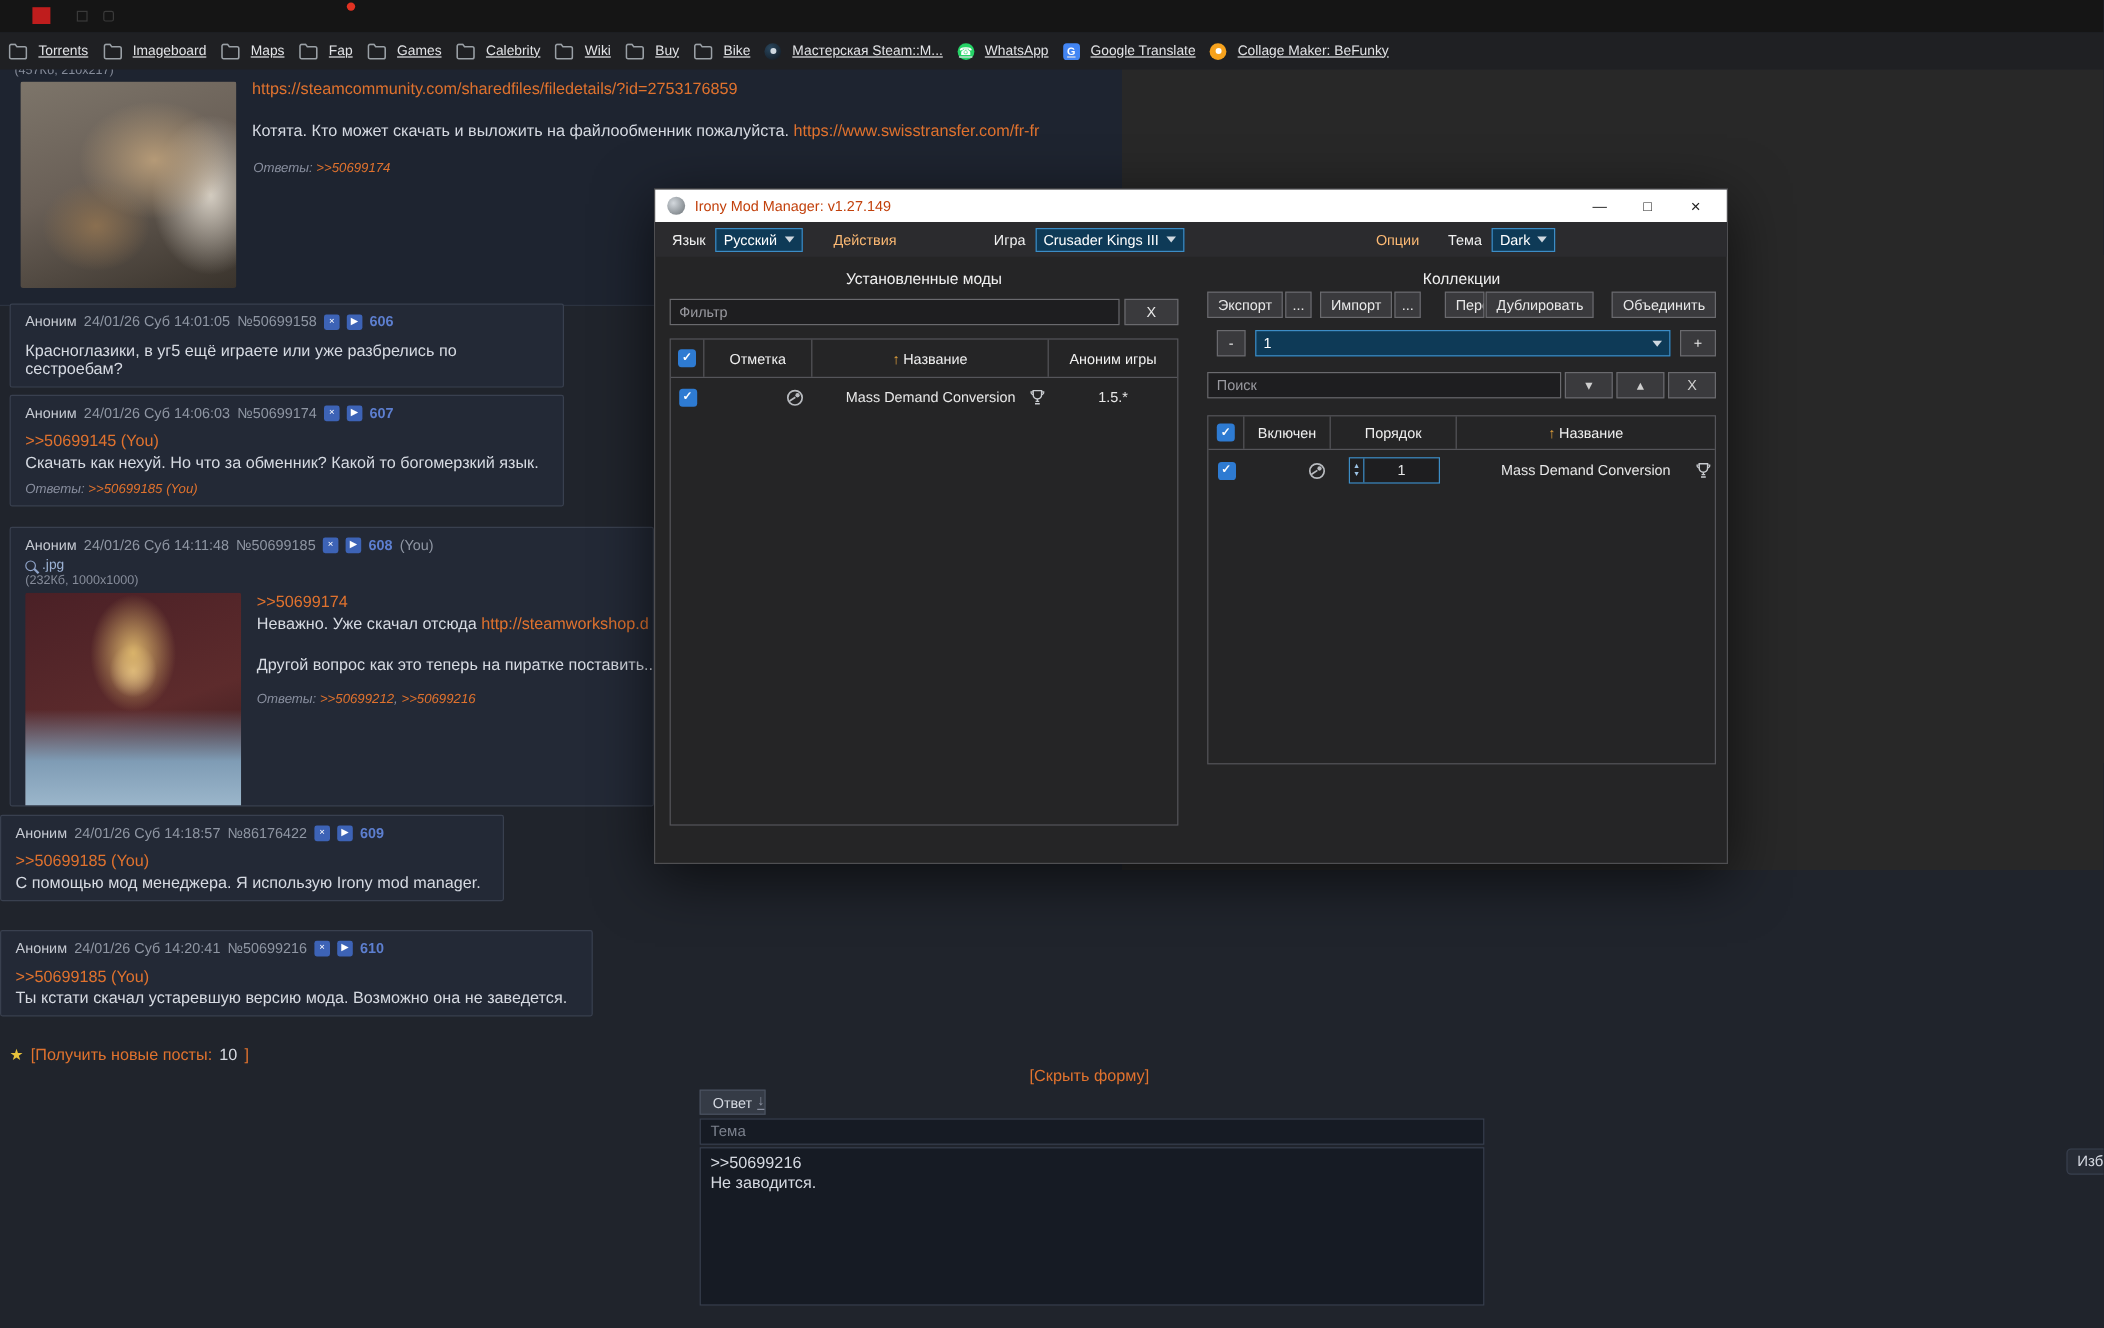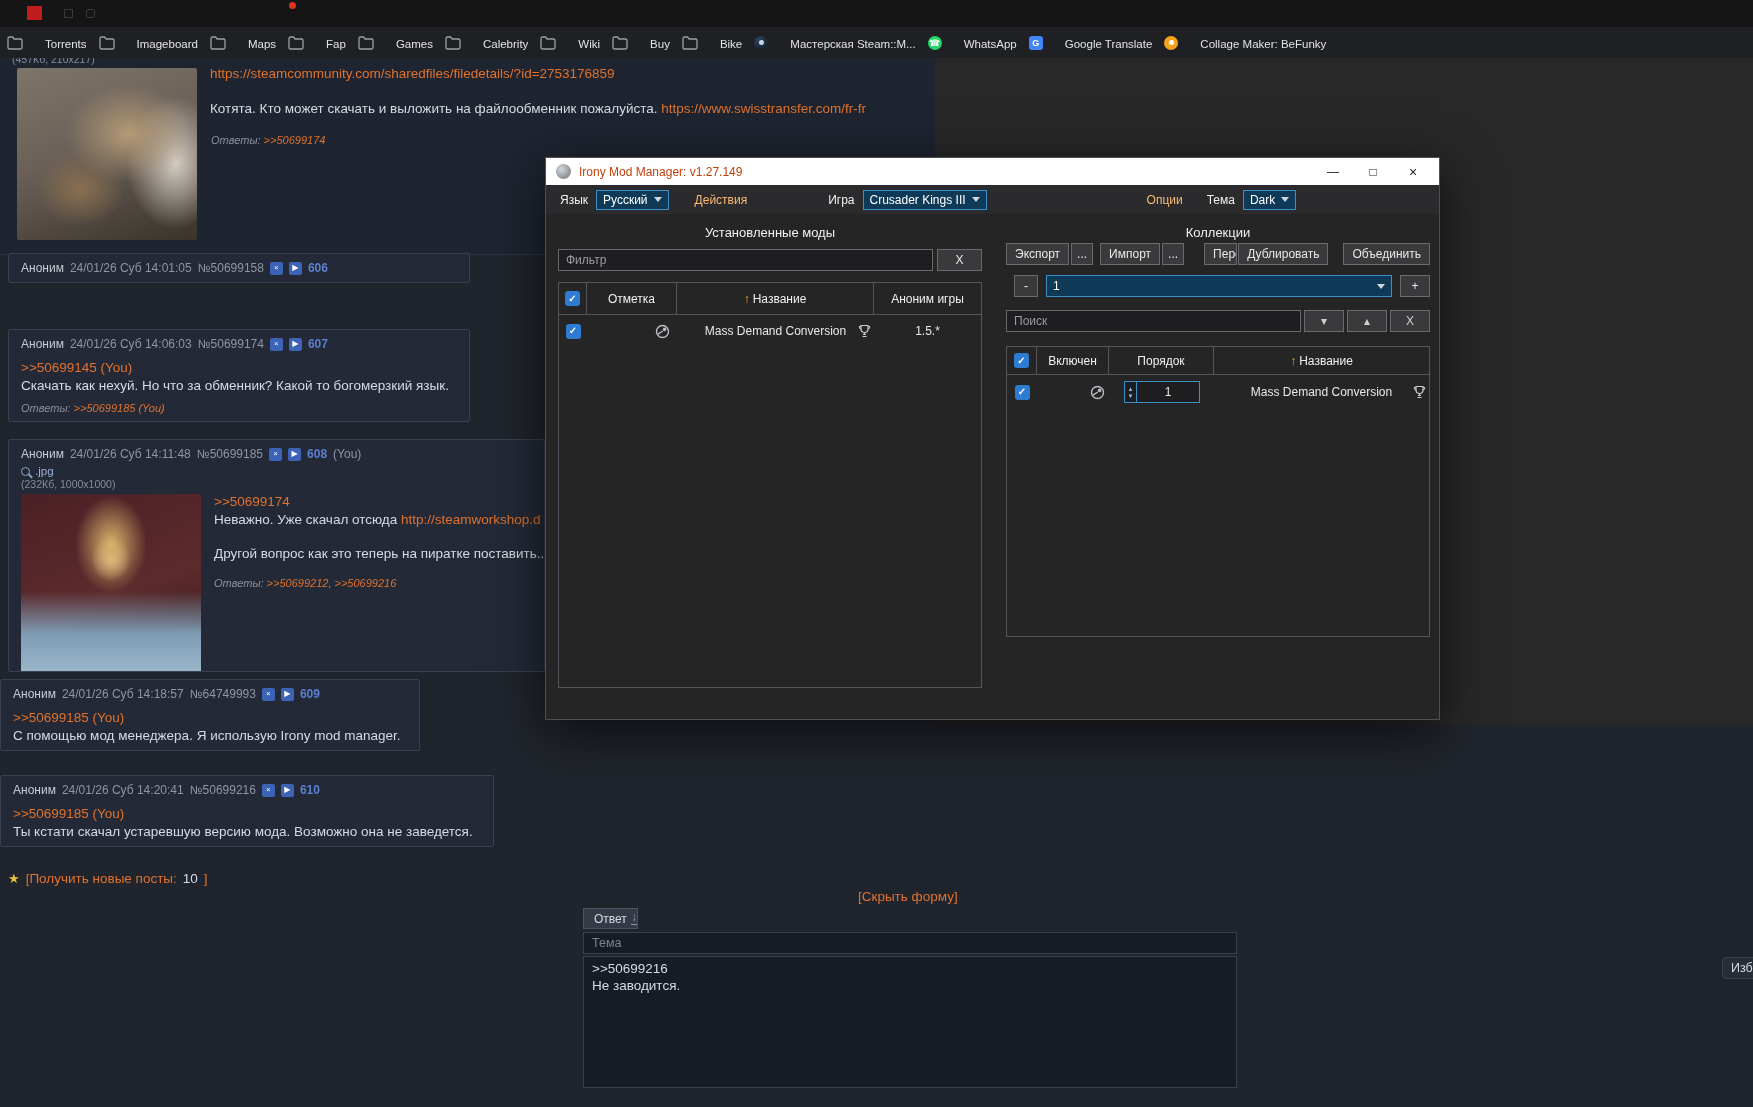--- a/index.html
+++ b/index.html
@@ -13,22 +13,22 @@
   
   .topbar { position:absolute; left:0; top:0; width:100%; height:27px; background:#151515; }
   .rec-square { position:absolute; left:27px; top:6px; width:15px; height:14px; background:#bf1d1d; }
   .tb-glyph { position:absolute; top:9px; width:9px; height:9px; border:1px solid #3a3a3a; }
   .tb-glyph.g1 { left:64px; }
   .tb-glyph.g2 { left:86px; border-radius:2px; }
   .rec-dot { position:absolute; left:289px; top:2px; width:7px; height:7px; border-radius:50%; background:#e23222; }
 
   .bm-bar { position:absolute; left:0; top:27px; width:100%; height:31px; background:#1f2023;
             display:flex; align-items:center; padding:0 1px; }
-  .bm-item { display:flex; align-items:flex-end; gap:22px; padding:3px 6px; border-radius:6px;
-             color:#e2e3e6; font-size:11.5px; white-space:nowrap; cursor:pointer; }
+  .bm-item { display:flex; align-items:center; gap:9px; padding:3px 6px; border-radius:6px;
+             color:#e2e3e6; font-size:11.5px; white-space:nowrap; cursor:pointer;text-decoration:underline; }
   .bm-ic { flex:none; display:inline-flex; }
   .ic-circle { width:14px; height:14px; border-radius:50%; display:inline-flex; align-items:center; justify-content:center; }
   .ic-steam { background:radial-gradient(circle at 35% 30%, #2a475e, #10161d); }
   .ic-steam::after { content:""; width:5px; height:5px; border-radius:50%; background:#cfd8e0; }
   .ic-wa { background:#25d366; color:#fff; font-size:9px; }
   .ic-gt { width:14px; height:14px; border-radius:3px; background:#4285f4; color:#fff; font-size:9px; font-weight:bold;
            display:inline-flex; align-items:center; justify-content:center; }
   .ic-bf { background:#f6a21d; }
   .ic-bf::after { content:""; width:5px; height:5px; border-radius:50%; background:#fff; }
 
@@ -295,20 +295,21 @@
     <span class="ph-date">24/01/26 Суб 14:01:05</span>
     <span class="ph-num">№50699158</span>
     <span class="ph-icon">
         <span>×</span>
       </span>
     <span class="ph-icon">
         <span>▶</span>
       </span>
     <span class="ph-ordinal">606</span>
   </div>
+  <div class="pbody" style="margin-top:10px;">Красноглазики, в уг5 ещё играете или уже разбрелись по сестроебам?</div>
 </div>
 
 <div class="post" id="p607">
   <div class="post-header">
     <span class="ph-author">Аноним</span>
     <span class="ph-date">24/01/26 Суб 14:06:03</span>
     <span class="ph-num">№50699174</span>
     <span class="ph-icon">
         <span>×</span>
       </span>
@@ -355,21 +356,21 @@
         <span>Ответы: </span><a class="olink">&gt;&gt;50699212</a><span>, </span><a class="olink">&gt;&gt;50699216</a>
       </div>
     </div>
   </div>
 </div>
 
 <div class="post" id="p609">
   <div class="post-header">
     <span class="ph-author">Аноним</span>
     <span class="ph-date">24/01/26 Суб 14:18:57</span>
-    <span class="ph-num">№64749993</span>
+    <span class="ph-num">№86176422</span>
     <span class="ph-icon">
         <span>×</span>
       </span>
     <span class="ph-icon">
         <span>▶</span>
       </span>
     <span class="ph-ordinal">609</span>
   </div>
   <div class="quote"><a class="olink">&gt;&gt;50699185 (You)</a></div>
   <div class="pbody">С помощью мод менеджера. Я использую Irony mod manager.</div>

